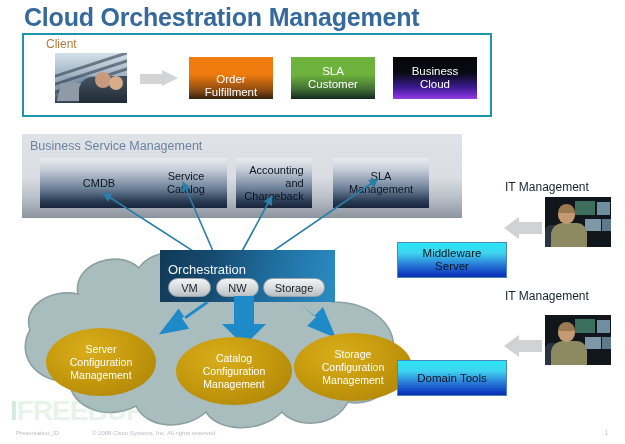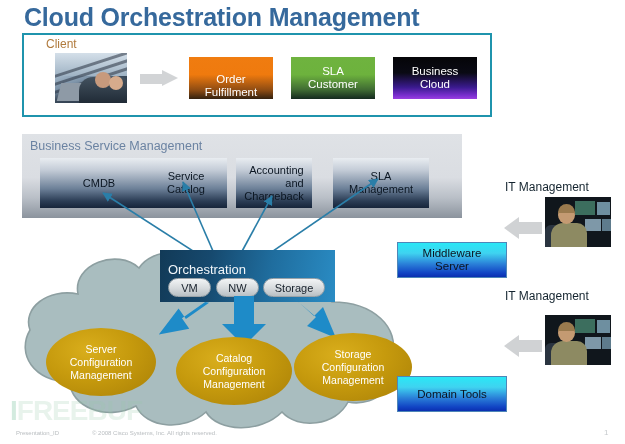--- a/index.html
+++ b/index.html
@@ -116,21 +116,21 @@
 
   
   .toolbox{
     position:absolute;width:110px;height:36px;
     display:flex;flex-direction:column;align-items:center;justify-content:center;
     text-align:center;font-size:11.5px;line-height:13px;color:#0c1320;
     background:linear-gradient(180deg,#29e7f6 0%,#3fd3f0 30%,#2a7fd8 62%,#1144c4 88%,#0b2fb0 100%);
     border:1px solid #4e86b8;box-sizing:border-box;margin-top:32px;
   }
   #tool-middleware{left:397px;top:210px;}
-  #tool-domain{left:397px;top:344px;}
+  #tool-domain{left:397px;top:328px;}
 
   .itlabel{position:absolute;font-size:12px;color:#14242f;white-space:nowrap;}
   #itlabel-1{left:505px;top:180px;}
   #itlabel-2{left:505px;top:289px;}
 
   .greyarrow{position:absolute;width:38px;height:22px;}
   .greyarrow .gshaft{position:absolute;right:0;top:5px;width:24px;height:12px;background:#d0d2d4;}
   .greyarrow .ghead{position:absolute;left:0;top:0;width:0;height:0;
     border-top:11px solid transparent;border-bottom:11px solid transparent;border-right:15px solid #d0d2d4;}
   #garrow-1{left:504px;top:217px;}

